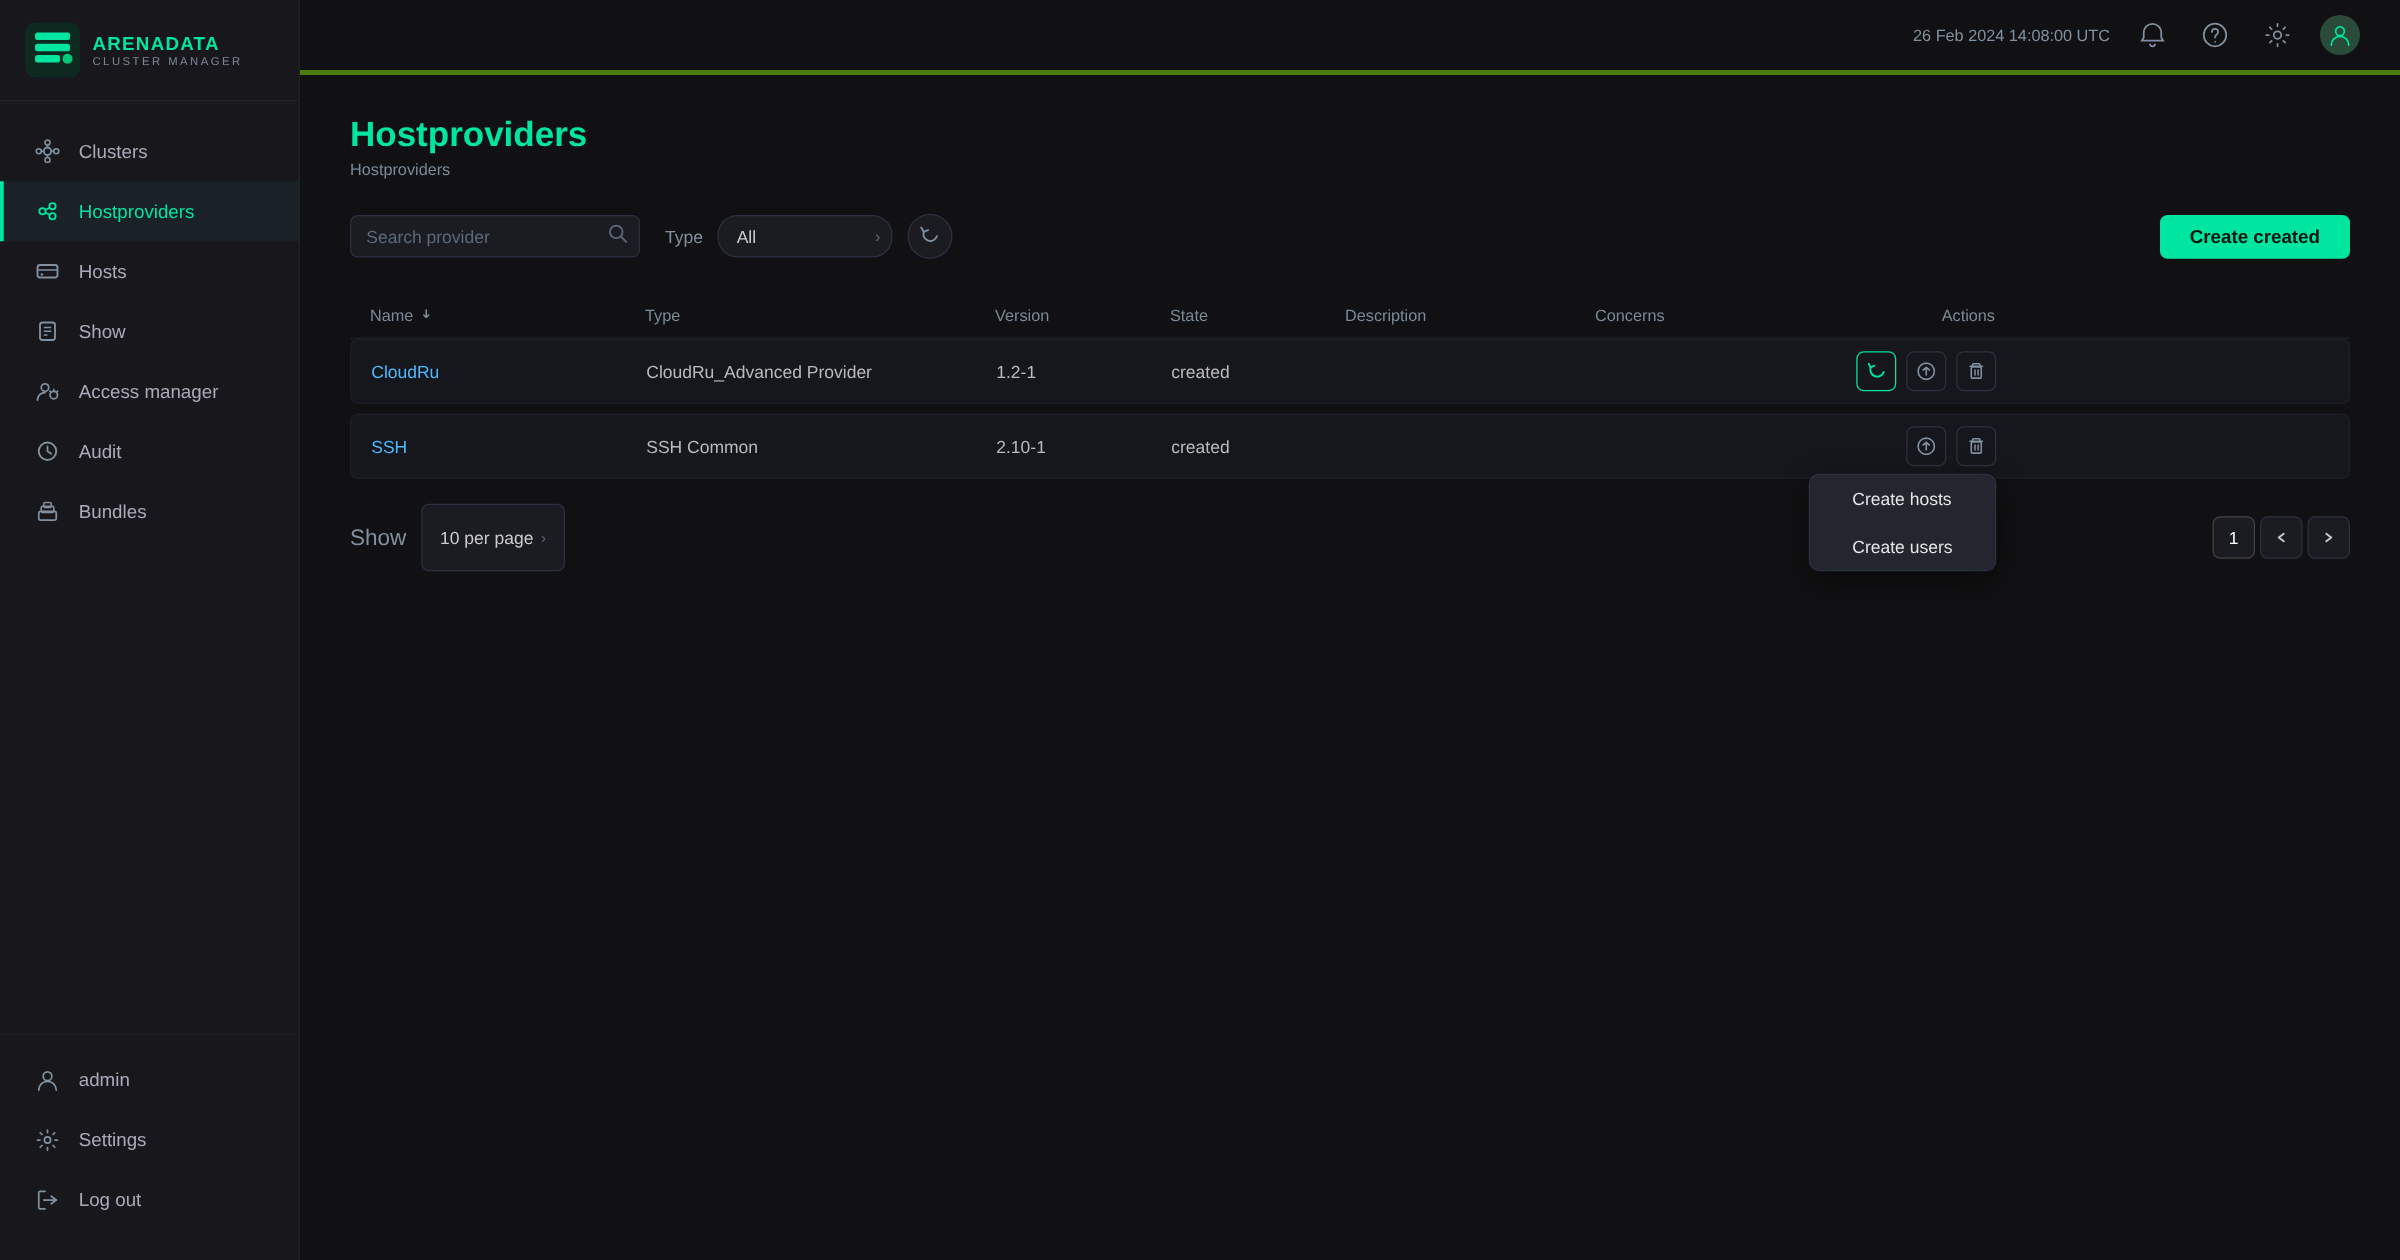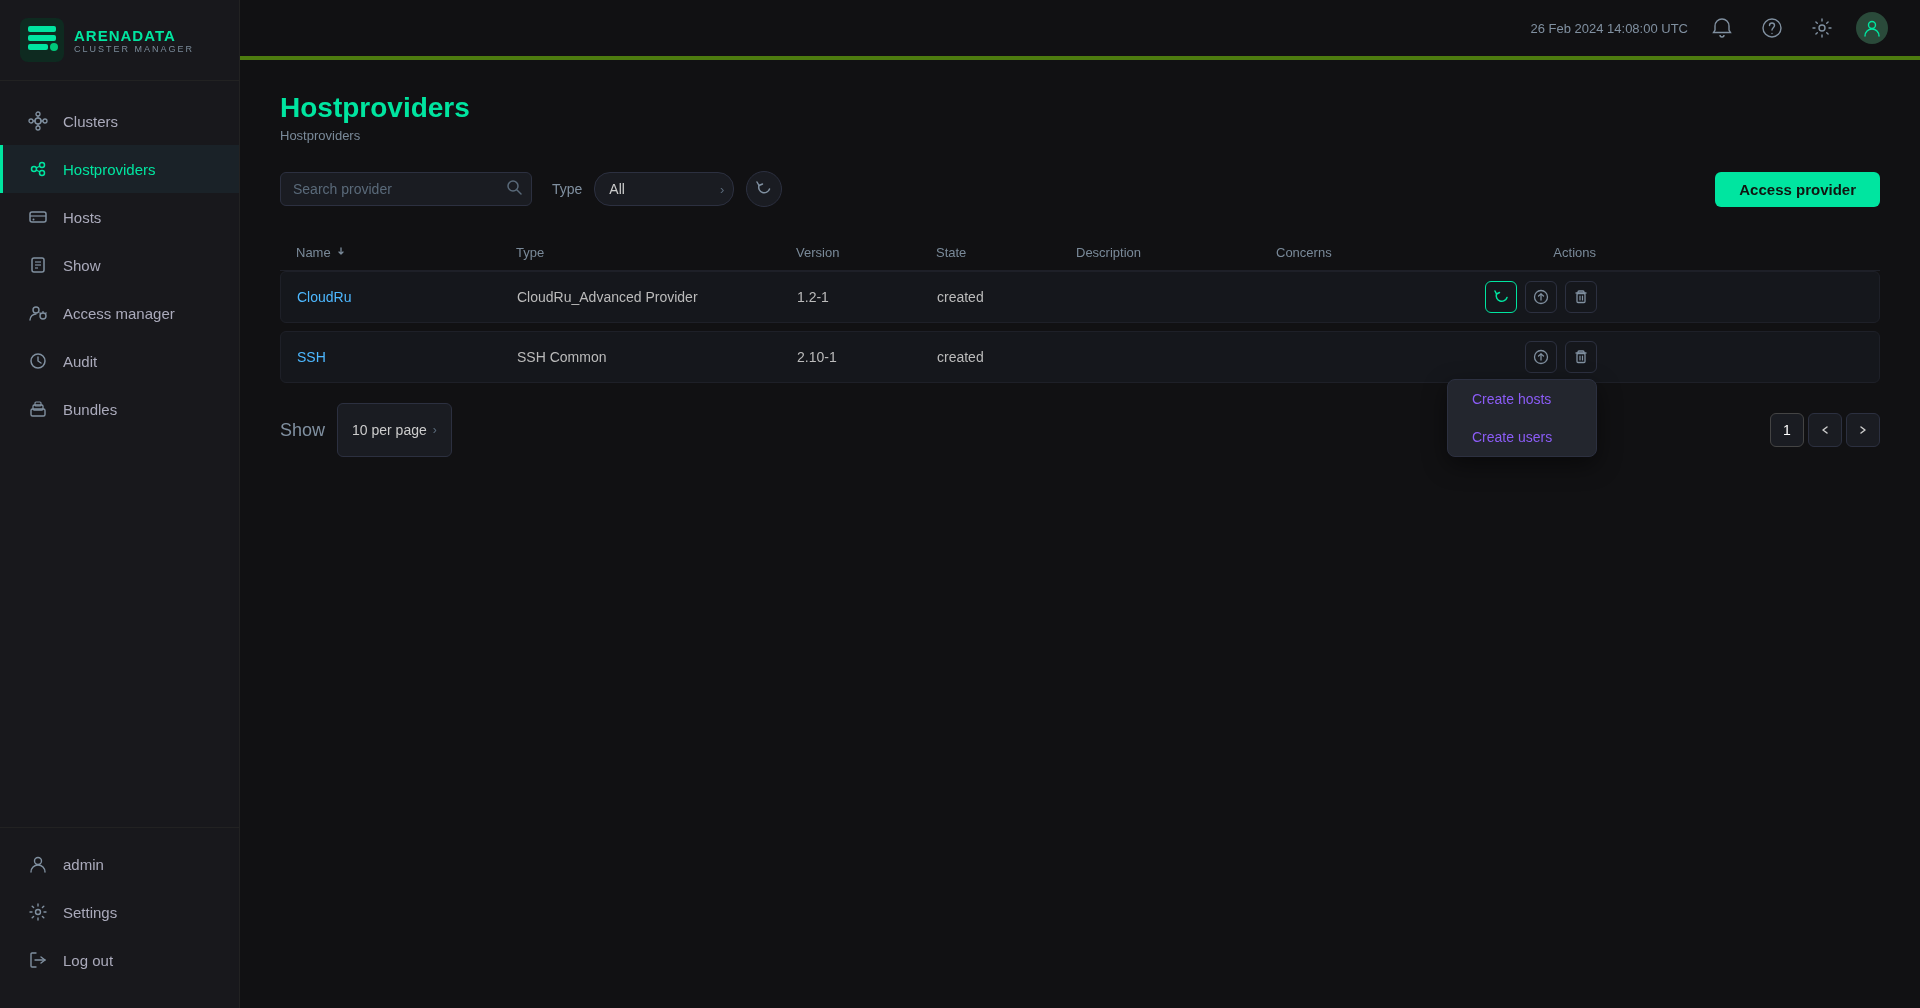--- a/index.html
+++ b/index.html
@@ -158,21 +158,21 @@
 
     
     .toolbar {
       display: flex;
       align-items: center;
       gap: 12px;
       margin-bottom: 28px;
     }
     .search-input-wrap {
       position: relative;
-      width: 252px;
+      width: 232px;
     }
     .search-input {
       background: #1a1c22;
       border: 1px solid #2c3040;
       border-radius: 6px;
       color: #ccc;
       padding: 8px 36px 8px 12px;
       font-size: 14px;
       width: 100%;
       outline: none;
@@ -311,22 +311,22 @@
       right: 0;
       background: #23262e;
       border: 1px solid #2c3040;
       border-radius: 8px;
       min-width: 140px;
       z-index: 100;
       box-shadow: 0 8px 24px #0007;
       overflow: hidden;
     }
     .dropdown-item {
-      padding: 11px 24px;
-      color: #8b5cf6;
+      padding: 11px 34px;
+      color: #e5e5e5;
       cursor: pointer;
       font-size: 14px;
       white-space: nowrap;
     }
 
     
     .pagination-bar {
       display: flex;
       align-items: center;
       gap: 12px;
@@ -583,21 +583,21 @@
         <span class="select-arrow">›</span>
       </div>
 
       <button class="refresh-btn" title="Refresh">
         <svg width="18" height="18" viewBox="0 0 18 18" fill="none">
           <path d="M14.5 9A5.5 5.5 0 114 5.5" stroke="#8090a0" stroke-width="1.5" stroke-linecap="round"></path>
           <polyline points="2,2 4,5.5 7.5,4" stroke="#8090a0" stroke-width="1.5" stroke-linecap="round" stroke-linejoin="round"></polyline>
         </svg>
       </button>
 
-      <button class="create-btn">Access provider</button>
+      <button class="create-btn">Create created</button>
     </div>
 
     <div class="table-wrap">
 
       <div class="table-header">
         <div class="col-name">
           Name
           <span>
             <svg width="12" height="12" viewBox="0 0 12 12" fill="none">
               <path d="M6 9V3M6 9l-2-2M6 9l2-2" stroke="#7a8a99" stroke-width="1.3" stroke-linecap="round" stroke-linejoin="round"></path>

